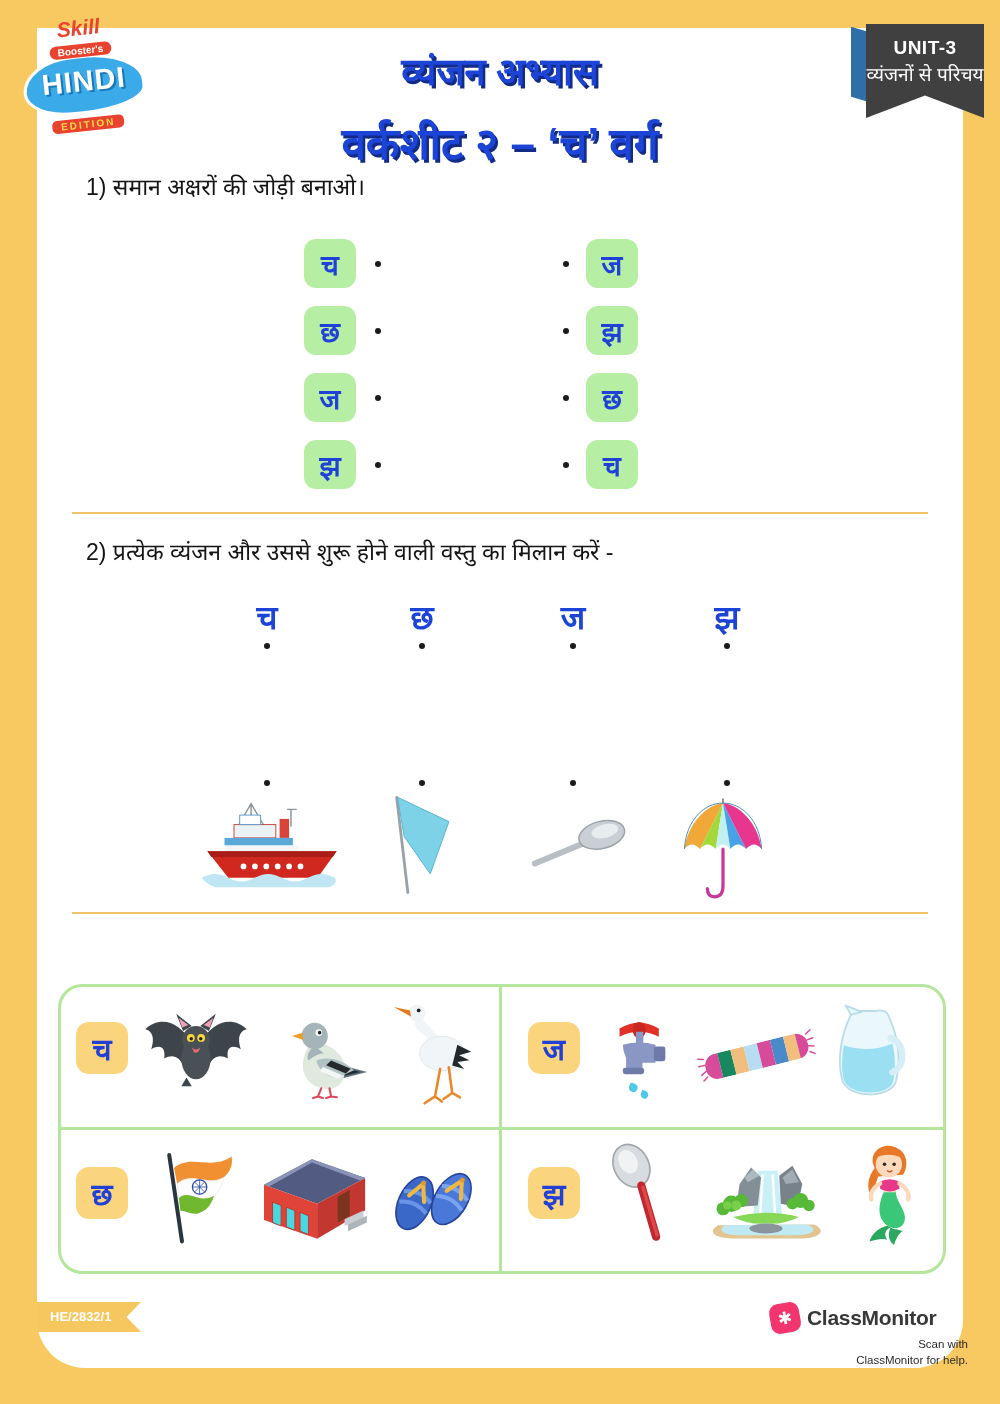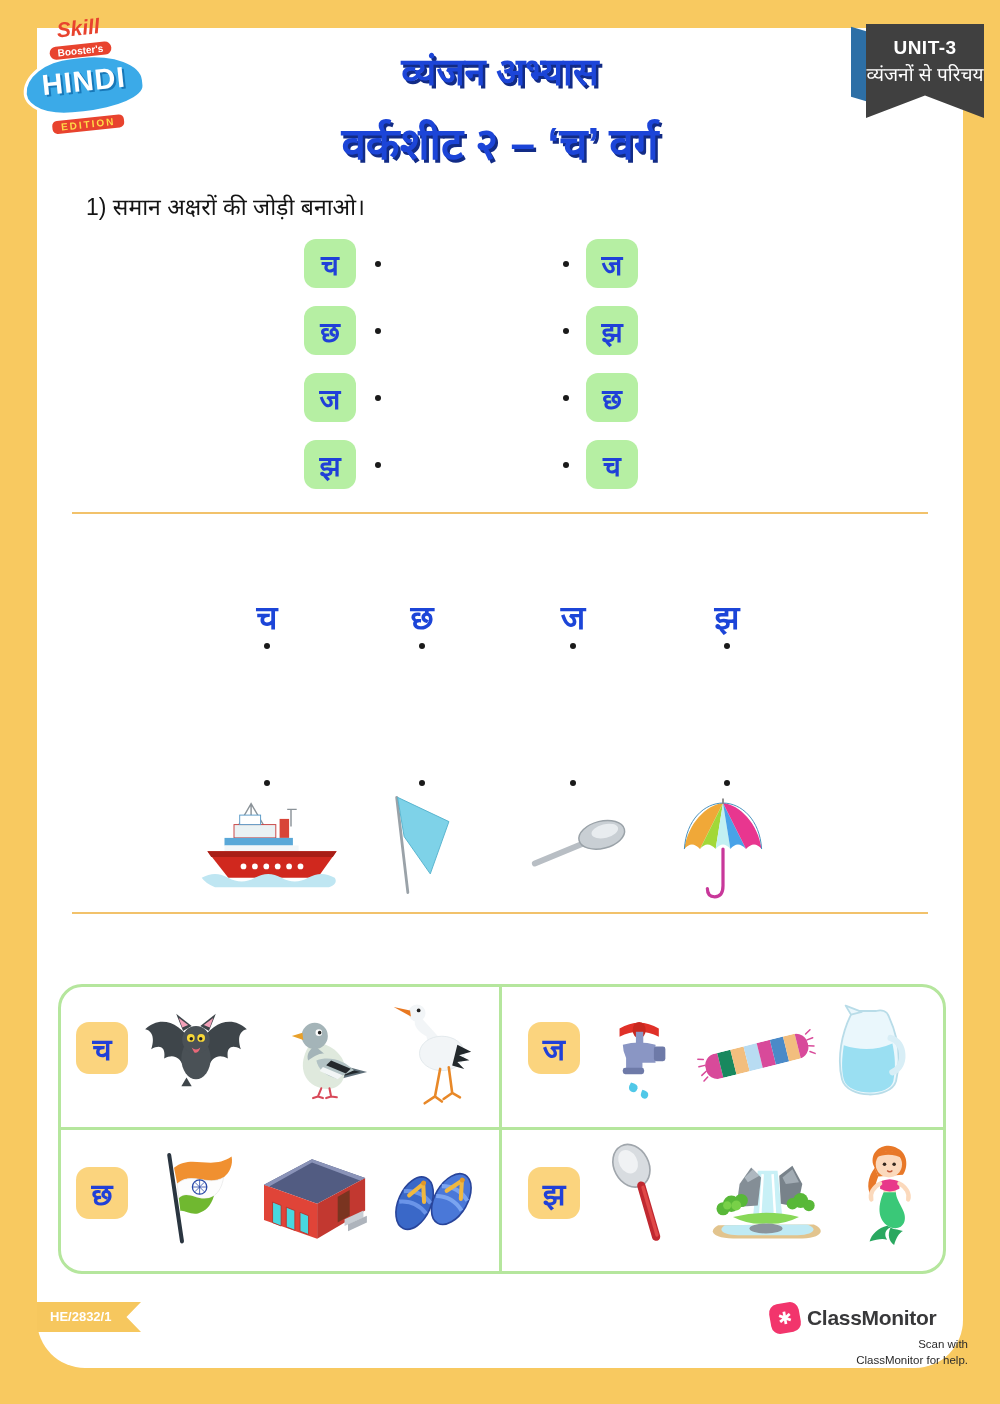--- a/index.html
+++ b/index.html
@@ -87,21 +87,21 @@
   <div class="badge">
     <div class="badge-unit">UNIT-3</div>
     <div class="badge-sub">व्यंजनों से परिचय</div>
   </div>
 
   <div class="title">
     <div class="title-l1">व्यंजन अभ्यास</div>
     <div class="title-l2">वर्कशीट २ – ‘च’ वर्ग</div>
   </div>
 
-  <div class="q-heading" style="top:190px">1) समान अक्षरों की जोड़ी बनाओ।</div>
+  <div class="q-heading" style="top:170px">1) समान अक्षरों की जोड़ी बनाओ।</div>
 
   <div class="m-row" style="top:239px">
     <div class="letterbox lbox">च</div>
     <div class="dot ldot"></div>
     <div class="dot rdot"></div>
     <div class="letterbox rbox">ज</div>
   </div>
   <div class="m-row" style="top:306px">
     <div class="letterbox lbox">छ</div>
     <div class="dot ldot"></div>
@@ -116,20 +116,21 @@
   </div>
   <div class="m-row" style="top:440px">
     <div class="letterbox lbox">झ</div>
     <div class="dot ldot"></div>
     <div class="dot rdot"></div>
     <div class="letterbox rbox">च</div>
   </div>
 
   <div class="hr" style="top:512px"></div>
 
+  <div class="q-heading" style="top:535px">2) प्रत्येक व्यंजन और उससे शुरू होने वाली वस्तु का मिलान करें -</div>
 
   <div class="s2-letter" style="left:227px">च</div>
   <div class="s2-letter" style="left:382px">छ</div>
   <div class="s2-letter" style="left:533px">ज</div>
   <div class="s2-letter" style="left:687px">झ</div>
 
   <div class="dot s2-dot-top" style="left:264px"></div>
   <div class="dot s2-dot-top" style="left:419px"></div>
   <div class="dot s2-dot-top" style="left:570px"></div>
   <div class="dot s2-dot-top" style="left:724px"></div>

